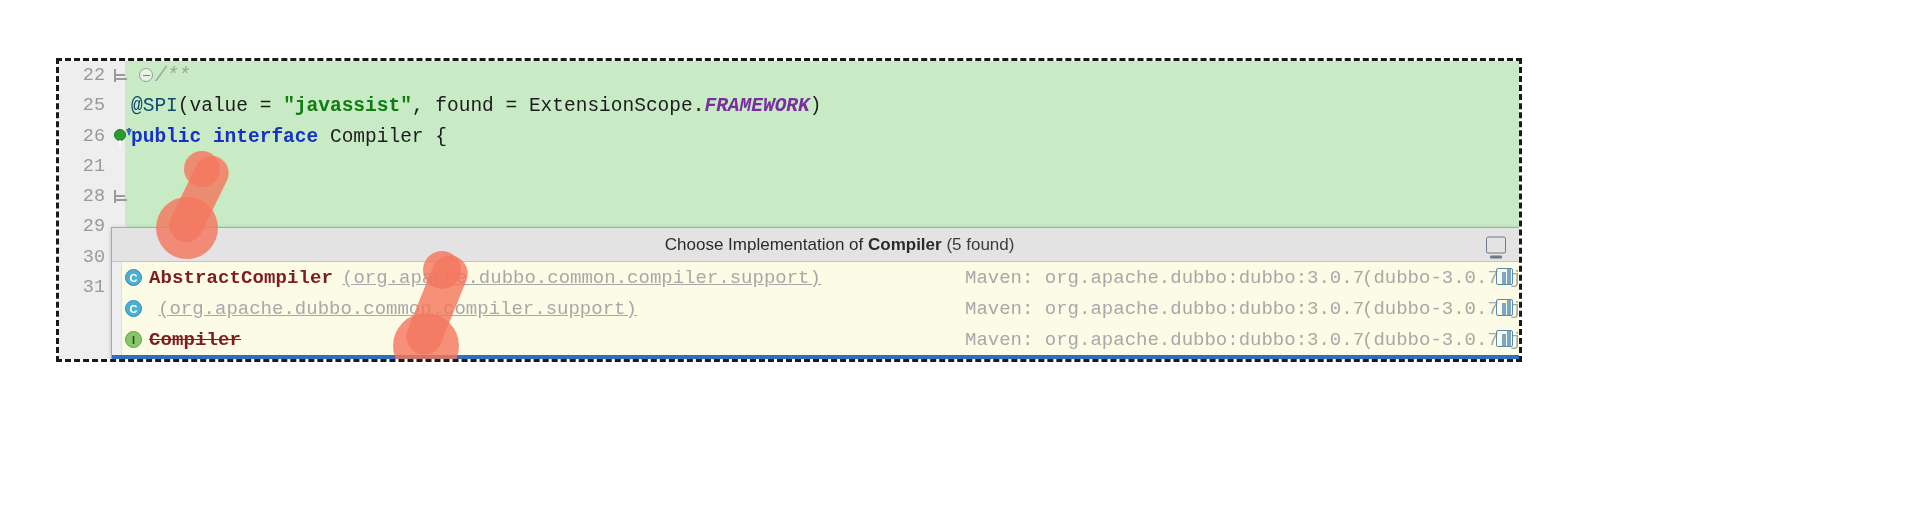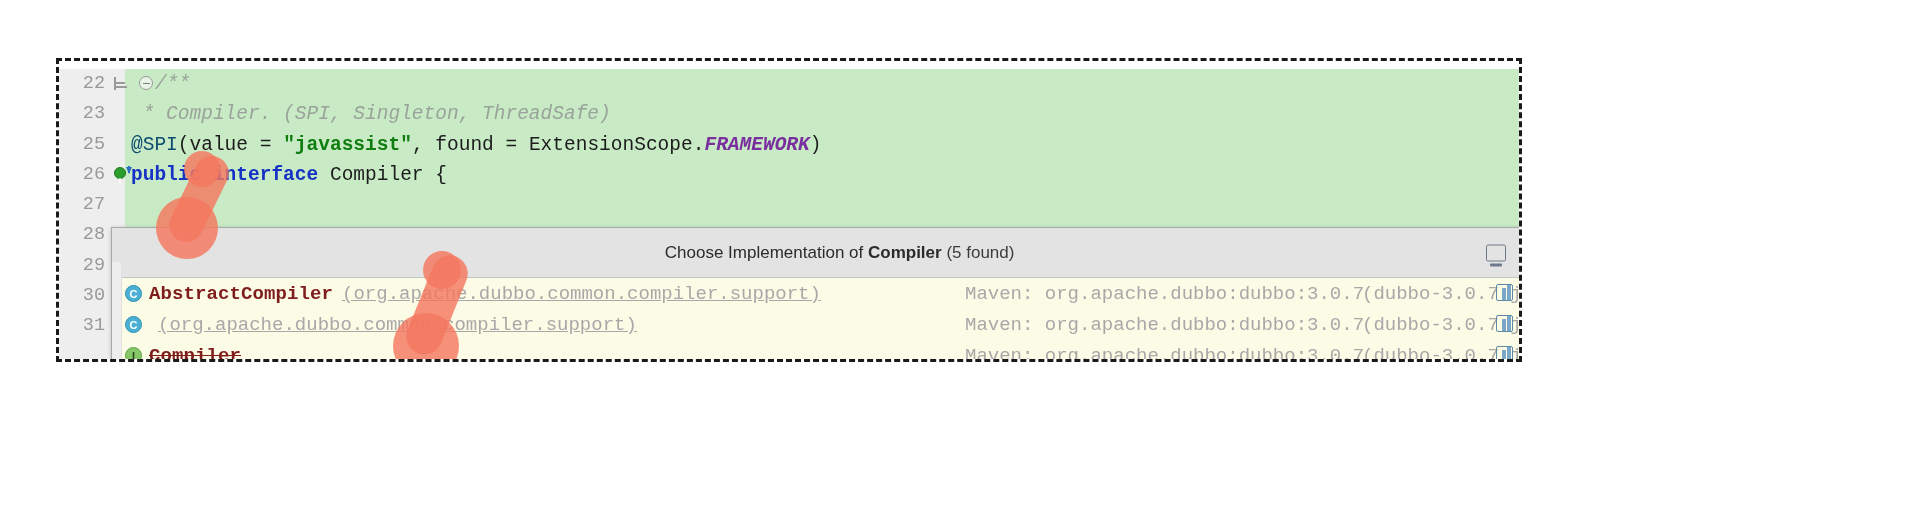--- a/index.html
+++ b/index.html
@@ -24,21 +24,21 @@
     left: 56px; top: 58px;
     width: 1466px; height: 304px;
     border: 3px dashed #1a1a1a;
     background: #ffffff;
     overflow: hidden;
   }
 
   
   .editor {
     position: absolute;
-    left: 0; top: 8px;
+    left: 0; top: 0;
     width: 100%; height: 100%;
     background: #c8ebc6;
     font-family: "Liberation Mono", "DejaVu Sans Mono", monospace;
   }
 
   .code-line {
     position: relative;
     height: 30.3px;
     line-height: 30.3px;
     white-space: pre;
@@ -161,21 +161,21 @@
     left: 52px; top: 166px;
     width: 1410px;
     background: #fbfbe6;
     border: 1px solid #a9a9a9;
     box-shadow: 0 1px 4px rgba(0,0,0,.22);
     font-family: "Liberation Mono", "DejaVu Sans Mono", monospace;
     z-index: 20;
   }
 
   .popup-header {
-    height: 50px;
+    height: 34px;
     background: #e3e3e3;
     border-bottom: 1px solid #c4c4c4;
     display: flex;
     align-items: center;
     justify-content: center;
     position: relative;
     text-align: center;
   }
   .popup-title {
     font-family: "Liberation Sans", sans-serif;
@@ -316,24 +316,23 @@
 <body>
 
 <div id="root">
 
   <div id="capture-frame">
 
     <div class="editor">
       <div class="gutter"></div>
       <div id="code-lines">
           <div class="code-line"><span class="lnum">22</span><span class="gicon"><span class="fold-bar"><b></b><i></i><i></i><i></i></span></span><span class="gicon" style="left: 74px;"><span class="fold-circle"></span></span><span class="ctext" style="left: 96px;"><span class="tok-comment">/**</span></span></div>
-          <div class="code-line"><span class="lnum">23</span><span class="ctext"><span class="tok-comment"> * Compiler. (SPI, Singleton, ThreadSafe)</span></span></div>
           <div class="code-line"><span class="lnum">25</span><span class="ctext"><span class="tok-anno">@SPI</span><span class="tok-plain">(value = </span><span class="tok-str">"javassist"</span><span class="tok-plain">, found = ExtensionScope.</span><span class="tok-const">FRAMEWORK</span><span class="tok-plain">)</span></span></div>
           <div class="code-line"><span class="lnum">26</span><span class="gicon"><span class="impl-marker"><span class="sq"></span><span class="stem"></span><span class="arr"></span></span></span><span class="ctext"><span class="tok-kw">public interface </span><span class="tok-type">Compiler</span><span class="tok-plain"> {</span></span></div>
-          <div class="code-line"><span class="lnum">27</span><span class="ctext"></span></div>
+          <div class="code-line"><span class="lnum">21</span><span class="ctext"></span></div>
           <div class="code-line"><span class="lnum">28</span><span class="gicon"><span class="fold-bar"><b></b><i></i><i></i><i></i></span></span><span class="ctext"></span></div>
           <div class="code-line"><span class="lnum">29</span><span class="ctext"></span></div>
           <div class="code-line"><span class="lnum">30</span><span class="ctext"></span></div>
           <div class="code-line"><span class="lnum">31</span><span class="ctext"></span></div>
         </div>
     </div>
 
     <div id="impl-popup">
       <div class="popup-header">
         <div class="popup-title">

